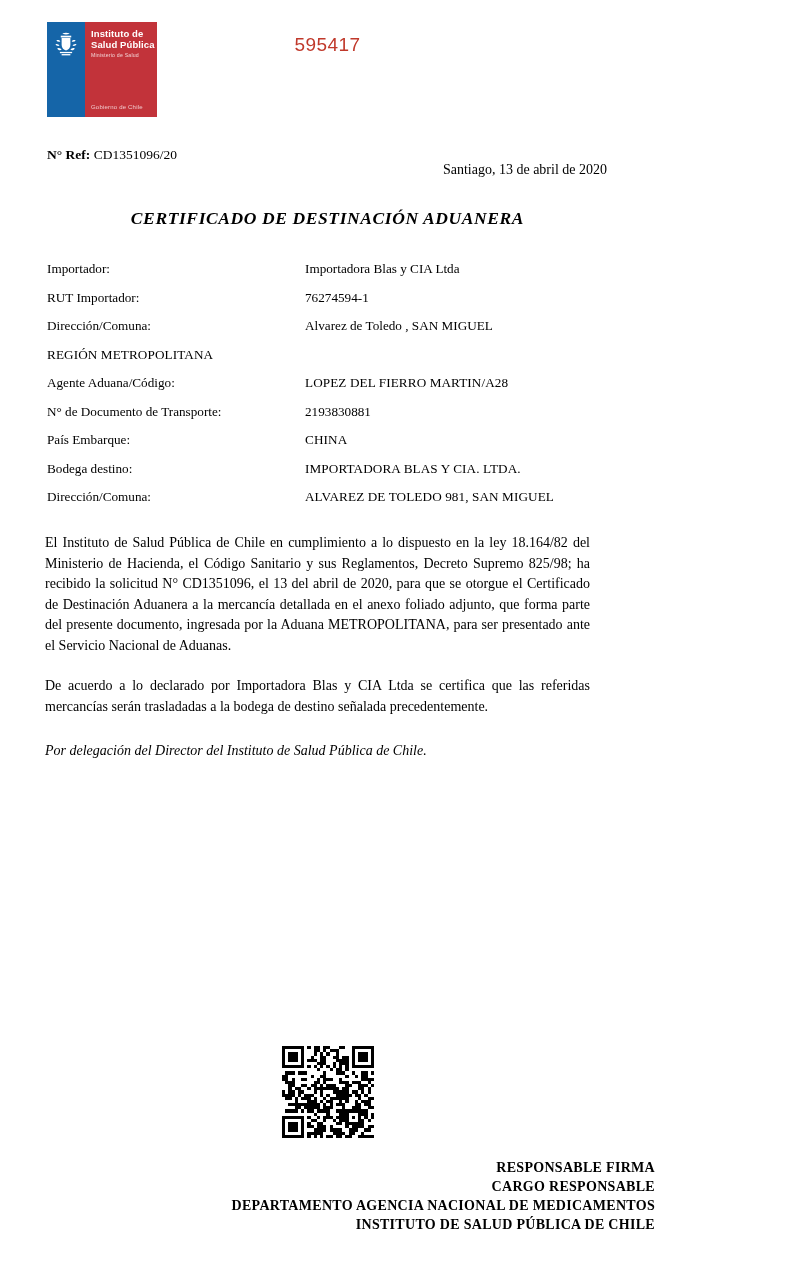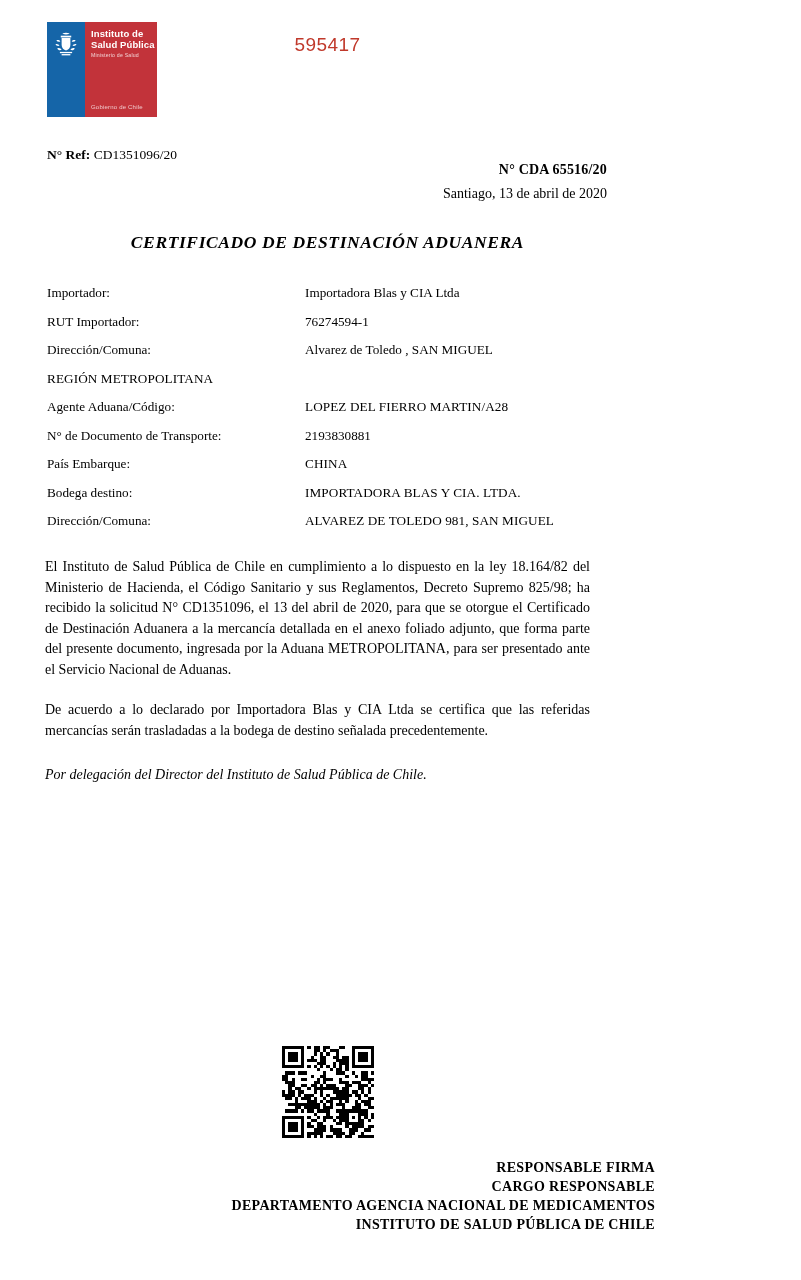--- a/index.html
+++ b/index.html
@@ -245,21 +245,20 @@
 
     <div class="folio">595417</div>
 
     <div class="ref-line">
       <span class="lbl">N° Ref:</span>
       <span class="val">CD1351096/20</span>
     </div>
   </div>
 
   <div class="meta">
-    <div class="cda">N° CDA 65516/20</div>
     <div class="place-date">Santiago, 13 de abril de 2020</div>
   </div>
 
   <div class="doc-title">CERTIFICADO DE DESTINACIÓN ADUANERA</div>
 
   <div class="fields">
     <div class="field-row">
       <div class="field-label">Importador:</div>
       <div class="field-value">Importadora Blas y CIA Ltda</div>
     </div>

